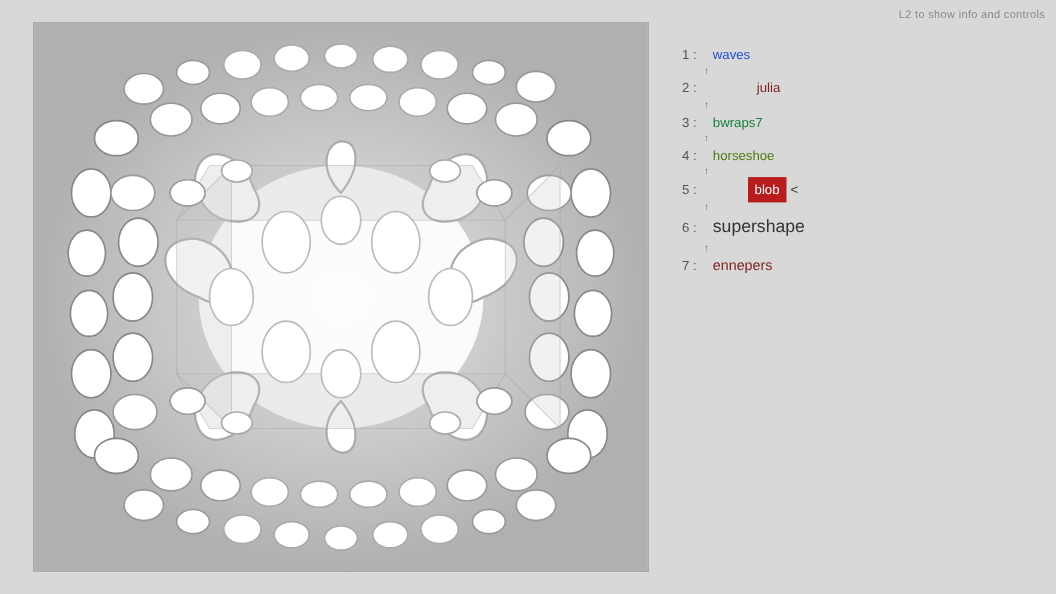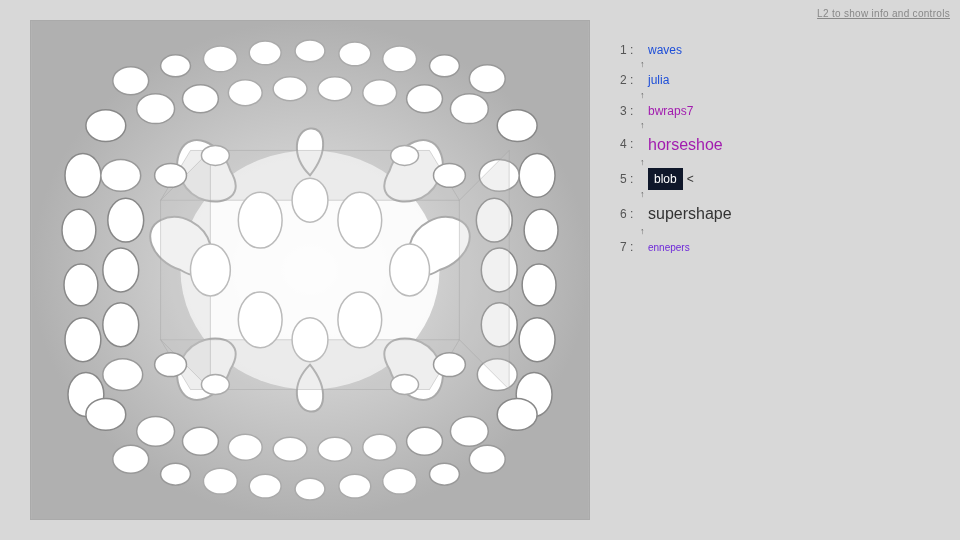--- a/index.html
+++ b/index.html
@@ -31,21 +31,20 @@
       height: 100%;
     }
 
     #hint-text {
       position: absolute;
       right: 10px;
       top: 8px;
       font-size: 10px;
       color: #888;
       letter-spacing: 0.3px;
-      text-decoration: underline;
     }
 
     #menu-list {
       position: absolute;
       left: 620px;
       top: 40px;
       list-style: none;
     }
   </style>
 </head>
@@ -178,41 +177,41 @@
 </div>
 
 <ul id="menu-list">
 <li style="list-style: none; display: flex; align-items: center; font-size: 12px; color: rgb(51, 51, 51); line-height: 1.7;">
       <span style="color: rgb(85, 85, 85); min-width: 28px; font-size: 12px;">1 : </span>
       <span style="color: #1d4ed8; font-size: 12px;">waves</span>
     </li>
     <li style="list-style: none; margin-left: 20px; font-size: 9px; color: rgb(102, 102, 102); line-height: 1.1;">↑</li>
     <li style="list-style: none; display: flex; align-items: center; font-size: 12px; color: rgb(51, 51, 51); line-height: 1.7;">
       <span style="color: rgb(85, 85, 85); min-width: 28px; font-size: 12px;">2 : </span>
-      <span style="color: #1d4ed8; font-size: 12px;">julia</span>
+      <span style="color: #7f1d1d; font-size: 12px; margin-left: 40px;">julia</span>
     </li>
     <li style="list-style: none; margin-left: 20px; font-size: 9px; color: rgb(102, 102, 102); line-height: 1.1;">↑</li>
     <li style="list-style: none; display: flex; align-items: center; font-size: 12px; color: rgb(51, 51, 51); line-height: 1.7;">
       <span style="color: rgb(85, 85, 85); min-width: 28px; font-size: 12px;">3 : </span>
-      <span style="color: #a21caf; font-size: 12px;">bwraps7</span>
+      <span style="color: #15803d; font-size: 12px;">bwraps7</span>
     </li>
     <li style="list-style: none; margin-left: 20px; font-size: 9px; color: rgb(102, 102, 102); line-height: 1.1;">↑</li>
     <li style="list-style: none; display: flex; align-items: center; font-size: 12px; color: rgb(51, 51, 51); line-height: 1.7;">
       <span style="color: rgb(85, 85, 85); min-width: 28px; font-size: 12px;">4 : </span>
-      <span style="color: #a21caf; font-size: 16px;">horseshoe</span>
+      <span style="color: #4d7c0f; font-size: 12px;">horseshoe</span>
     </li>
     <li style="list-style: none; margin-left: 20px; font-size: 9px; color: rgb(102, 102, 102); line-height: 1.1;">↑</li>
     <li style="list-style: none; display: flex; align-items: center; font-size: 12px; color: rgb(51, 51, 51); line-height: 1.7;">
       <span style="color: rgb(85, 85, 85); min-width: 28px; font-size: 12px;">5 : </span>
-      <span style="background: #0f172a; color: rgb(255, 255, 255); padding: 1px 6px; font-size: 12px; margin-right: 4px;">blob</span>
+      <span style="background: #b91c1c; color: rgb(255, 255, 255); padding: 1px 6px; font-size: 12px; margin-right: 4px; margin-left: 32px;">blob</span>
       <span style="color: rgb(51, 51, 51); font-size: 12px;"> &lt;</span>
     </li>
     <li style="list-style: none; margin-left: 20px; font-size: 9px; color: rgb(102, 102, 102); line-height: 1.1;">↑</li>
     <li style="list-style: none; display: flex; align-items: center; font-size: 12px; color: rgb(51, 51, 51); line-height: 1.7;">
       <span style="color: rgb(85, 85, 85); min-width: 28px; font-size: 12px;">6 : </span>
       <span style="color: rgb(51, 51, 51); font-size: 16px;">supershape</span>
     </li>
     <li style="list-style: none; margin-left: 20px; font-size: 9px; color: rgb(102, 102, 102); line-height: 1.1;">↑</li>
     <li style="list-style: none; display: flex; align-items: center; font-size: 12px; color: rgb(51, 51, 51); line-height: 1.7;">
       <span style="color: rgb(85, 85, 85); min-width: 28px; font-size: 12px;">7 : </span>
-      <span style="color: #6d28d9; font-size: 10px;">ennepers</span>
+      <span style="color: #7f1d1d; font-size: 13px;">ennepers</span>
     </li>
   </ul>
 
 </body></html>

